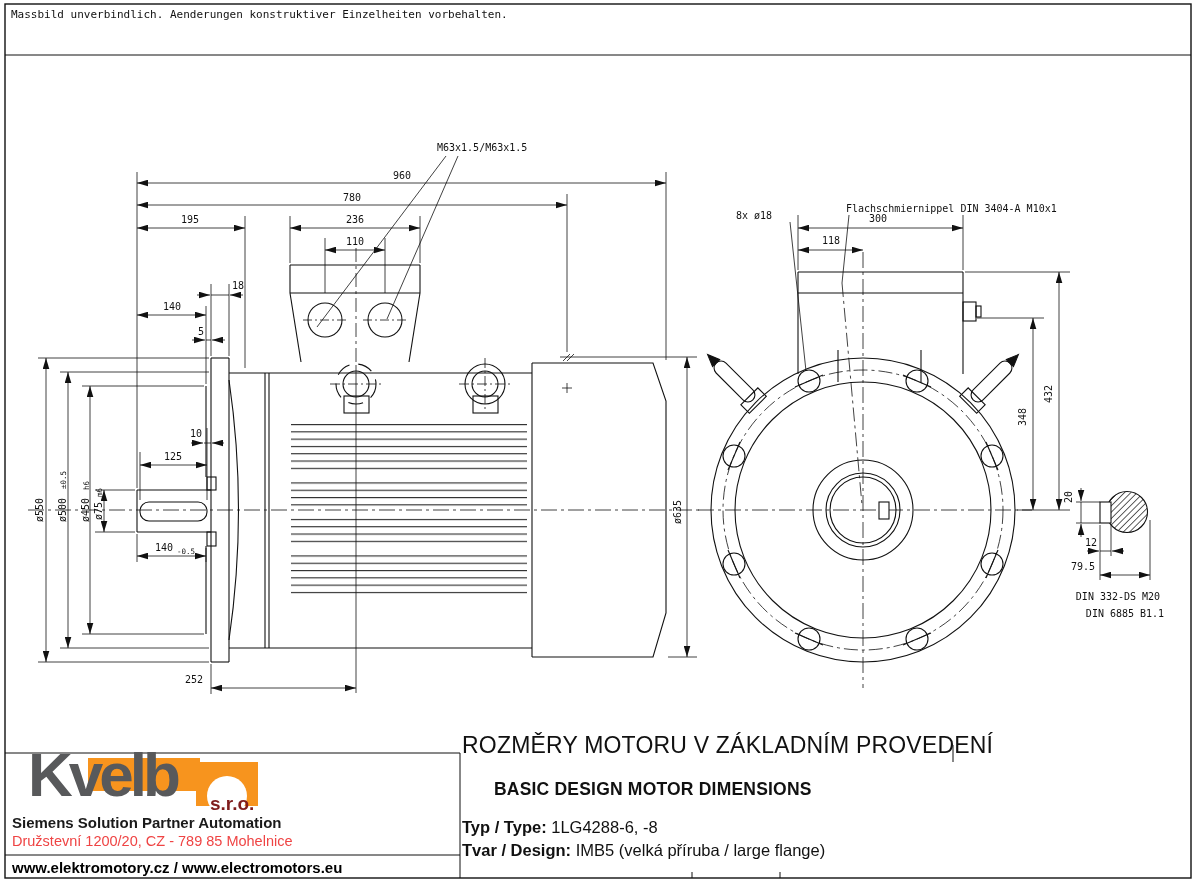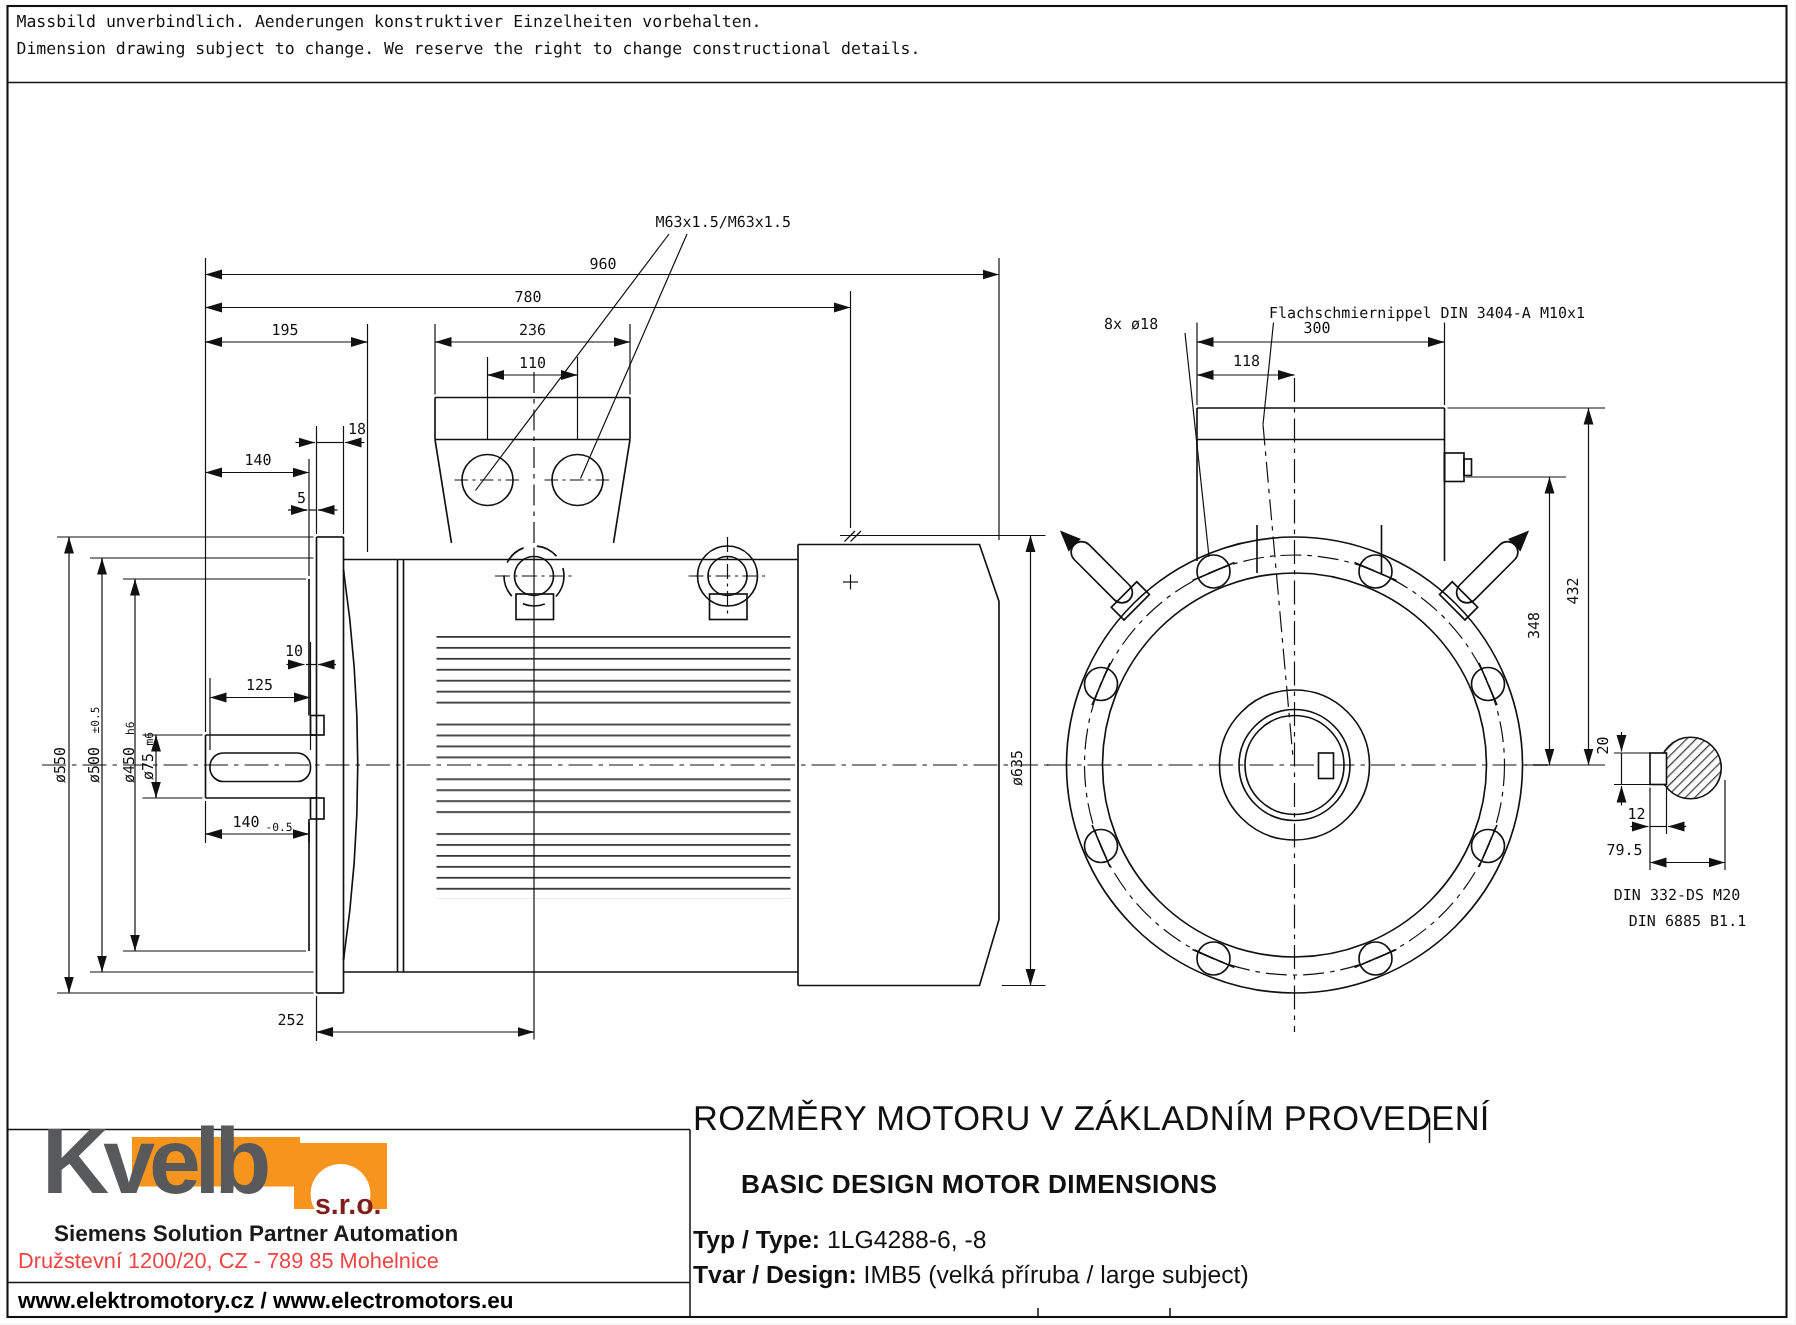--- a/index.html
+++ b/index.html
@@ -12,31 +12,30 @@
   .disc{left:11px;font-family:"DejaVu Sans Mono",monospace;font-size:11px;color:#111;}
   .t1{left:462px;top:732px;font-size:23px;font-weight:normal;letter-spacing:.2px;}
   .t2{left:462px;top:779px;font-size:17.5px;font-weight:bold;letter-spacing:.2px;padding-left:32px;}
   .trow{left:462px;font-size:16.5px;}
   .trow b{font-weight:bold;}
   .logo-band{position:absolute;left:88px;top:758px;width:112px;height:33px;background:#F7941E;}
   .logo-arch{position:absolute;left:196px;top:762px;width:62px;height:44px;background:#F7941E;}
   .logo-arch .hole{position:absolute;left:11px;top:14px;width:40px;height:40px;border-radius:50%;background:#fff;}
   .logo-word{position:absolute;left:28px;top:744px;font-size:62px;font-weight:bold;letter-spacing:-4px;color:#58595B;line-height:1;}
   .logo-sro{position:absolute;left:210px;top:793px;font-size:19px;font-weight:bold;color:#7f1d1d;}
-  .partner{left:12px;top:814px;font-size:15px;font-weight:bold;color:#1a1a1a;margin-left:24px;}
+  .partner{left:12px;top:814px;font-size:15px;font-weight:bold;color:#1a1a1a;}
   .address{left:12px;top:833px;font-size:14.5px;color:#ef4444;}
   .webs{left:12px;top:859px;font-size:15px;font-weight:bold;color:#000000;}
 </style>
 </head>
 <body>
 
 <div id="page">
 
   <div class="txt disc" style="top:8px">Massbild unverbindlich. Aenderungen konstruktiver Einzelheiten vorbehalten.</div>
-  <div class="txt disc" style="top:26px">Dimension drawing subject to change. We reserve the right to change constructional details.</div>
 
   <svg width="1197" height="883" viewBox="0 0 1197 883">
     <defs>
       <marker id="arr" viewBox="0 0 10 6" refX="10" refY="3" markerWidth="11" markerHeight="7" orient="auto-start-reverse" markerUnits="userSpaceOnUse">
         <path d="M0,0 L10,3 L0,6 Z" fill="#111"></path>
       </marker>
       <pattern id="ribs" x="291" y="424" width="12" height="7.3" patternUnits="userSpaceOnUse">
         <line x1="0" y1="0.6" x2="12" y2="0.6" stroke="#111" stroke-width="1"></line>
       </pattern>
       <pattern id="hatch" width="4.5" height="4.5" patternUnits="userSpaceOnUse" patternTransform="rotate(45)">
@@ -329,17 +328,17 @@
 
   <div>
     <div class="txt t1">ROZMĚRY MOTORU V ZÁKLADNÍM PROVEDENÍ</div>
     <div class="txt t2">BASIC DESIGN MOTOR DIMENSIONS</div>
     <div class="txt trow" style="top:818px">
       <b>Typ / Type:</b>
       <span>1LG4288-6, -8</span>
     </div>
     <div class="txt trow" style="top:841px">
       <b>Tvar / Design:</b>
-      <span>IMB5 (velká příruba / large subject)</span>
+      <span>IMB5 (velká příruba / large flange)</span>
     </div>
   </div>
 
 </div>
 
 </body></html>

